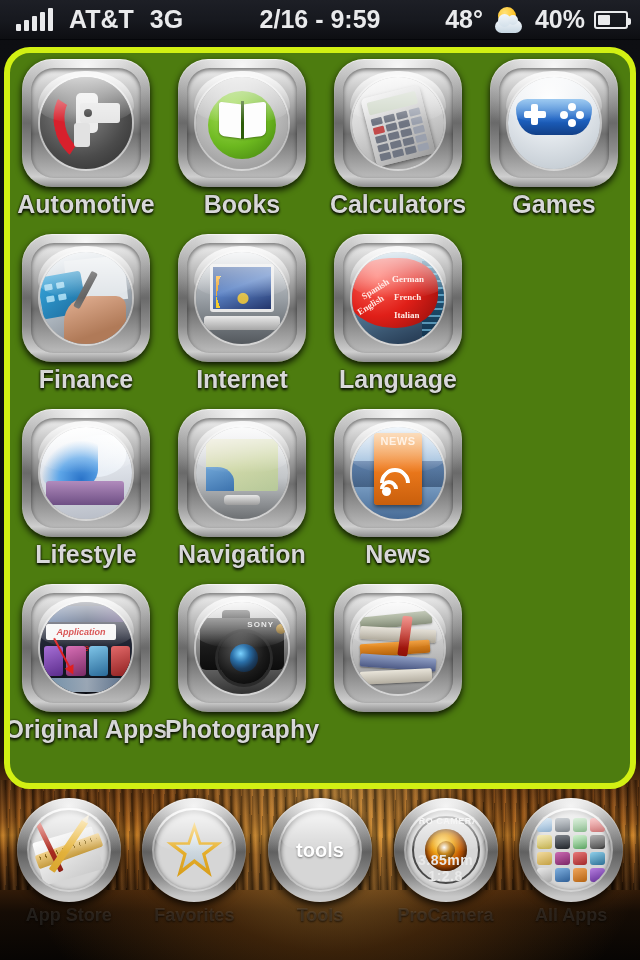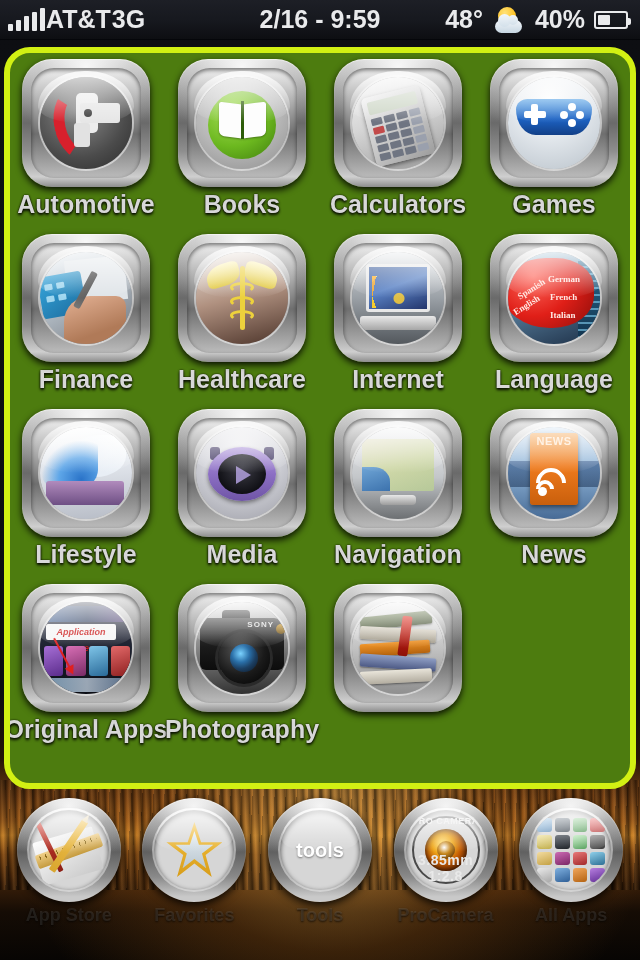--- a/index.html
+++ b/index.html
@@ -35,21 +35,21 @@
 
   
   #statusbar {
     position:absolute; left:0; top:0; width:640px; height:40px;
     background:linear-gradient(180deg,#1d1f26 0%,#16181e 55%,#0d0e12 100%);
     display:flex; align-items:center;
     color:#e9eaec; font-size:25px; font-weight:bold;
     z-index:30;
     border-bottom:1px solid #05060a;
   }
-  .sb-left { display:flex; align-items:center; gap:1px; padding-left:8px; }
+  .sb-left { display:flex; align-items:center; gap:16px; padding-left:16px; }
   .sb-center { position:absolute; left:0; right:0; text-align:center; pointer-events:none; }
   .sb-right { position:absolute; right:12px; display:flex; align-items:center; gap:9px; }
 
   .bars { display:flex; align-items:flex-end; gap:3px; height:22px; }
   .bars i { display:block; width:5px; background:#e9eaec; border-radius:1px; }
   .bars i:nth-child(1){height:7px}
   .bars i:nth-child(2){height:11px}
   .bars i:nth-child(3){height:15px}
   .bars i:nth-child(4){height:19px}
   .bars i:nth-child(5){height:23px}
@@ -535,36 +535,20 @@
               </span>
           <span class="hand"></span>
               <span class="pen"></span>
         </div>
           </div>
           <div class="gloss"></div>
       </div>
       <div class="app-label">Finance</div>
     </div>
 
-    <div class="cell">
-      <div class="shell">
-        <div class="disc">
-            <div class="art art-health">
-          <span class="wingL"></span>
-              <span class="wingR"></span>
-              <span class="staff"></span>
-          <span class="snk s1"></span>
-              <span class="snk s2"></span>
-              <span class="snk s3"></span>
-        </div>
-          </div>
-          <div class="gloss"></div>
-      </div>
-      <div class="app-label">Healthcare</div>
-    </div>
 
     <div class="cell">
       <div class="shell">
         <div class="disc">
             <div class="art art-internet">
           <span class="scr"></span>
               <span class="burst"></span>
               <span class="base"></span>
         </div>
           </div>
@@ -602,35 +586,20 @@
               <span class="bar">
                 <span></span>
               </span>
         </div>
           </div>
           <div class="gloss"></div>
       </div>
       <div class="app-label">Lifestyle</div>
     </div>
 
-    <div class="cell">
-      <div class="shell">
-        <div class="disc">
-            <div class="art art-media">
-          <span class="tabL"></span>
-              <span class="tabR"></span>
-              <span class="ring"></span>
-              <span class="hole"></span>
-              <span class="play"></span>
-        </div>
-          </div>
-          <div class="gloss"></div>
-      </div>
-      <div class="app-label">Media</div>
-    </div>
 
     <div class="cell">
       <div class="shell">
         <div class="disc">
             <div class="art art-nav">
           <span class="map"></span>
               <span class="water"></span>
               <span class="stand"></span>
         </div>
           </div>

